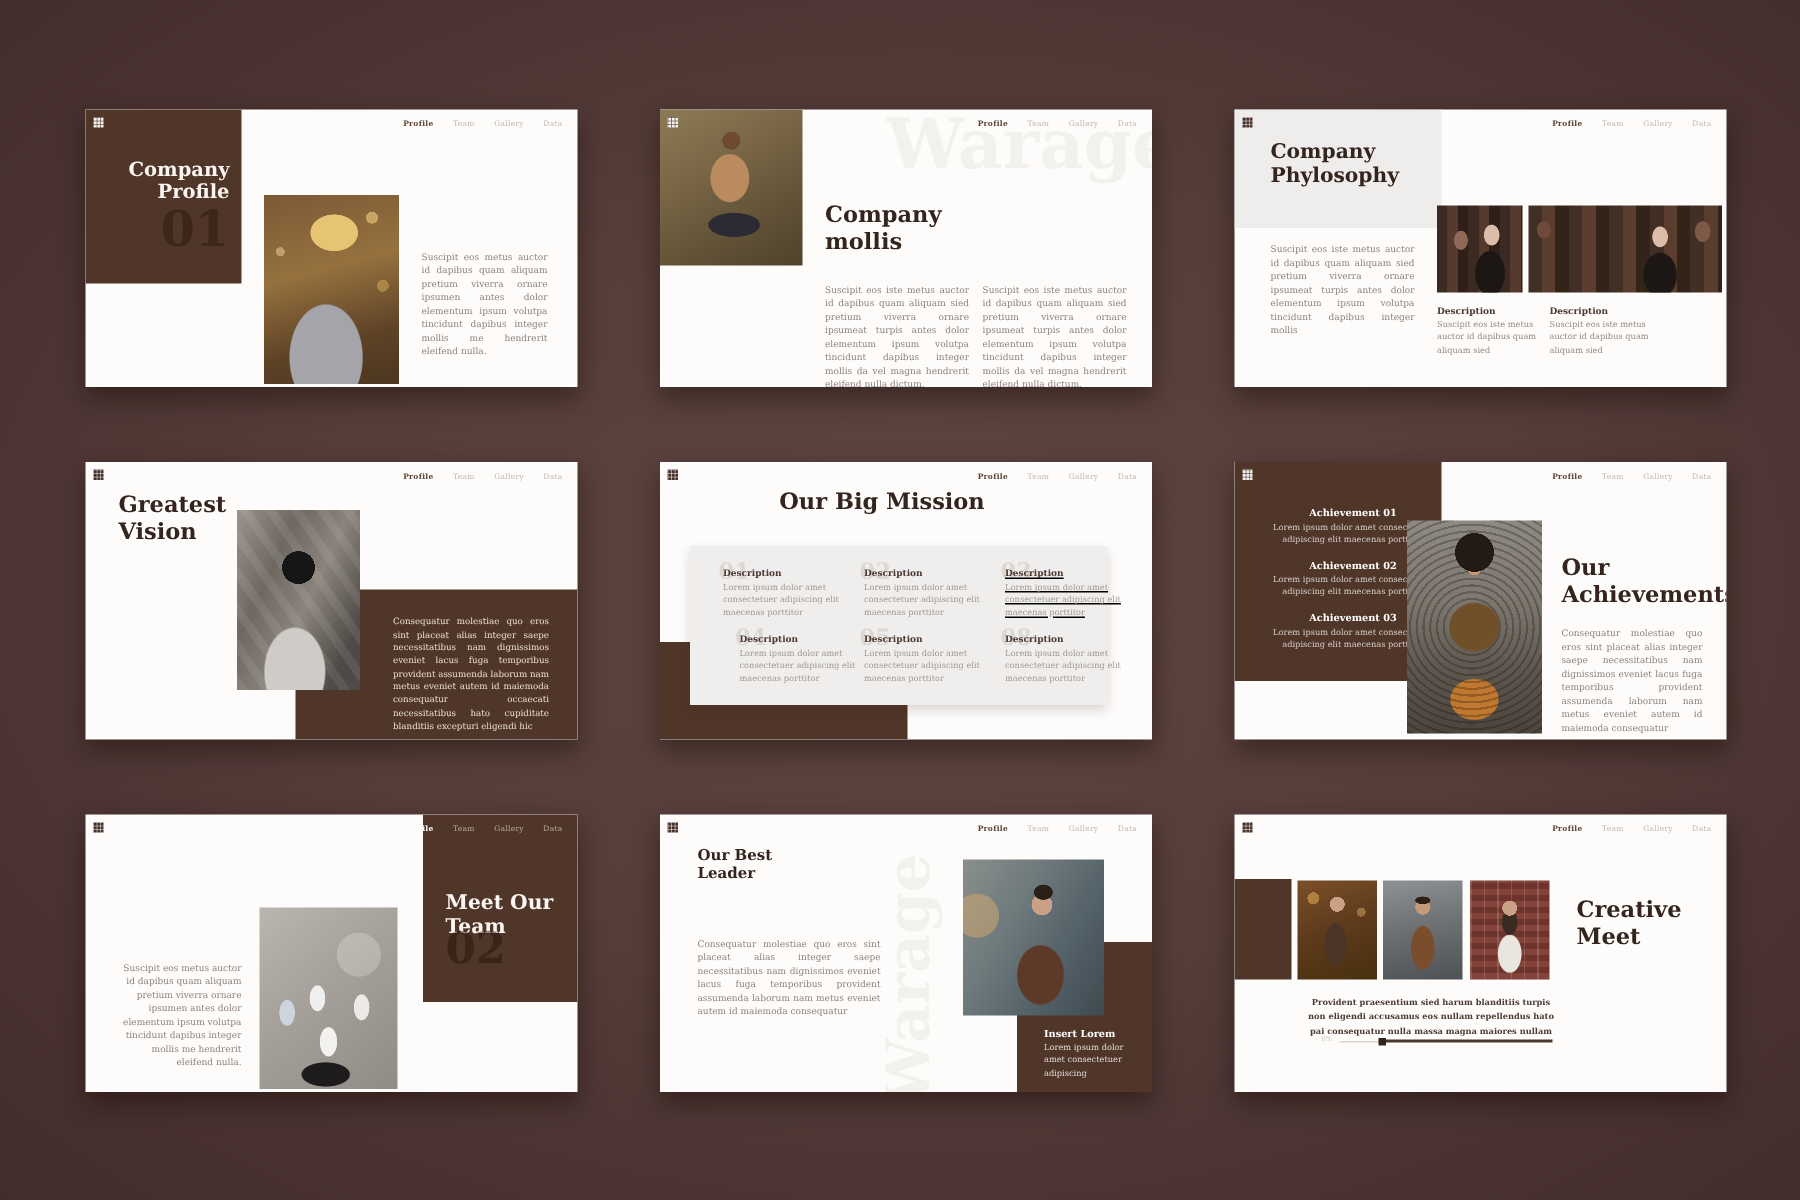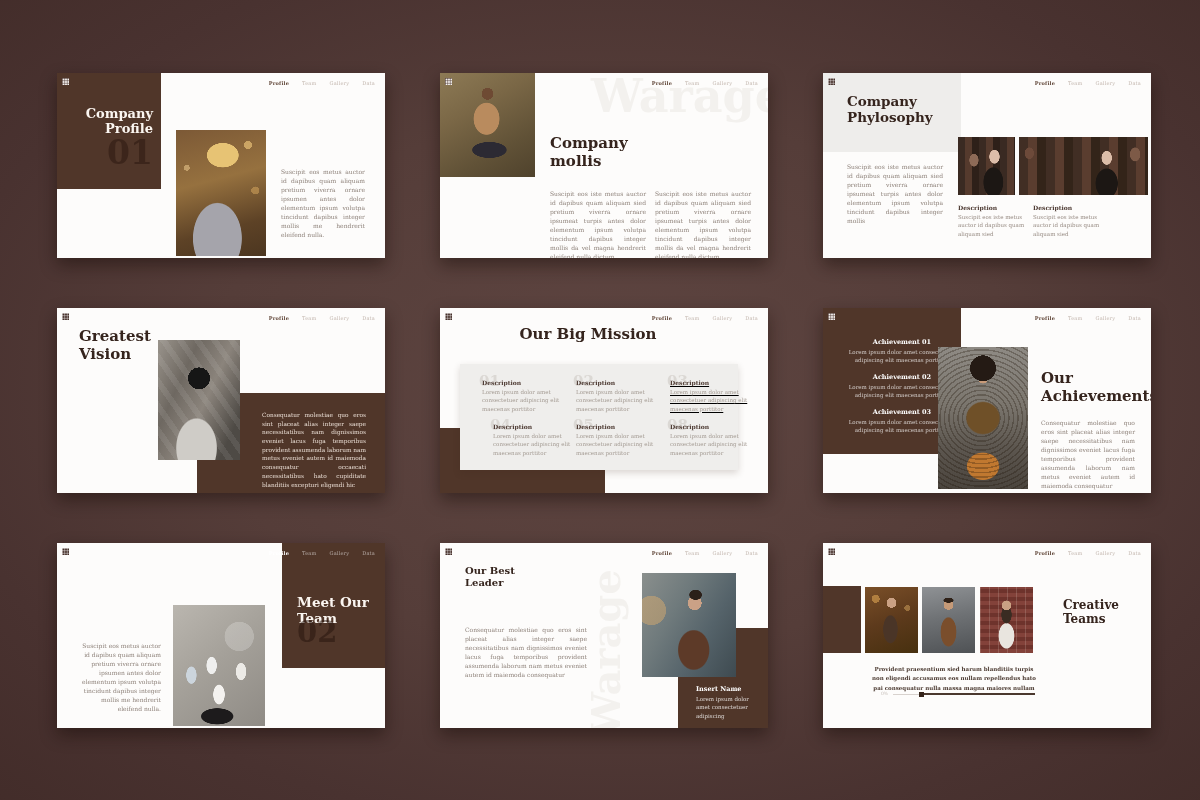--- a/index.html
+++ b/index.html
@@ -142,21 +142,21 @@
     radial-gradient(ellipse 10px 8px at 57% 21%, #2b2019 0 60%, transparent 66%),
     radial-gradient(circle 7px at 56% 29%, #caa186 0 99%, transparent 100%),
     radial-gradient(ellipse 26px 33px at 55% 74%, #5d3a28 0 58%, transparent 62%),
     radial-gradient(circle 24px at 10% 36%, rgba(214,170,110,.5) 0 60%, transparent 62%),
     linear-gradient(120deg,#8a8f8d 0%,#6f7a7c 35%,#55636a 65%,#3e4a50 100%);}
 
   
   #s9 .brown{left:0;top:43px;width:38px;height:67px;}
   #s9 .ph{top:44px;width:53px;height:66px;}
   #s9 .p1{left:42px;} #s9 .p2{left:99px;} #s9 .p3{left:157px;}
-  #s9 .ttl{position:absolute;left:240px;top:55px;font-size:12px;}
+  #s9 .ttl{position:absolute;left:228px;top:55px;font-size:15px;}
   #s9 .caption{position:absolute;left:45px;top:122px;width:172px;text-align:center;font-size:5.5px;line-height:1.7;font-weight:bold;color:#4c3b32;}
   #s9 .slider{position:absolute;left:58px;top:148px;width:160px;height:6px;}
   #s9 .slider .s-label{position:absolute;left:0;top:0;font-size:4.5px;color:#c9c2bd;}
   #s9 .slider .s-track-l{position:absolute;left:12px;top:2.5px;width:26px;height:1px;background:#d8d2ce;}
   #s9 .slider .s-handle{position:absolute;left:38px;top:0.5px;width:5px;height:5px;background:#342319;}
   #s9 .slider .s-track-r{position:absolute;left:43px;top:2px;width:111px;height:1.6px;background:#4a382e;}
   .ph-c1{background:
     radial-gradient(circle 5px at 50% 24%, #caa184 0 99%, transparent 100%),
     radial-gradient(ellipse 12px 23px at 48% 64%, #4a3527 0 58%, transparent 63%),
     radial-gradient(circle 4px at 20% 18%, rgba(240,180,90,.5) 0 99%, transparent 100%),
@@ -362,40 +362,40 @@
           <span class="nav-item">Data</span>
         </div>
       <div class="ttl">
         <span>Our Best</span>
         <span>Leader</span>
       </div>
       <div class="body-txt">Consequatur molestiae quo eros sint placeat alias integer saepe necessitatibus nam dignissimos eveniet lacus fuga temporibus provident assumenda laborum nam metus eveniet autem id maiemoda consequatur</div>
       <div class="brown"></div>
       <div class="ph ph-leader"></div>
       <div class="insert">
-        <div class="a-label">Insert Name</div>
+        <div class="a-label">Insert Lorem</div>
         <div class="a-text">Lorem ipsum dolor amet consectetuer adipiscing</div>
       </div>
     </div>
 
     <div class="slide" id="s9">
       <div class="brown"></div>
       <div class="logo dark"></div>
       <div class="nav">
           <span class="nav-item active">Profile</span>
           <span class="nav-item">Team</span>
           <span class="nav-item">Gallery</span>
           <span class="nav-item">Data</span>
         </div>
       <div class="ph ph-c1 p1"></div>
       <div class="ph ph-c2 p2"></div>
       <div class="ph ph-c3 p3"></div>
       <div class="ttl">
         <span>Creative</span>
-        <span>Teams</span>
+        <span>Meet</span>
       </div>
       <div class="caption">Provident praesentium sied harum blanditiis turpis non eligendi accusamus eos nullam repellendus hato pai consequatur nulla massa magna maiores nullam</div>
       <div class="slider">
         <span class="s-label">0%</span>
         <span class="s-track-l"></span>
         <span class="s-handle"></span>
         <span class="s-track-r"></span>
       </div>
     </div>
 

